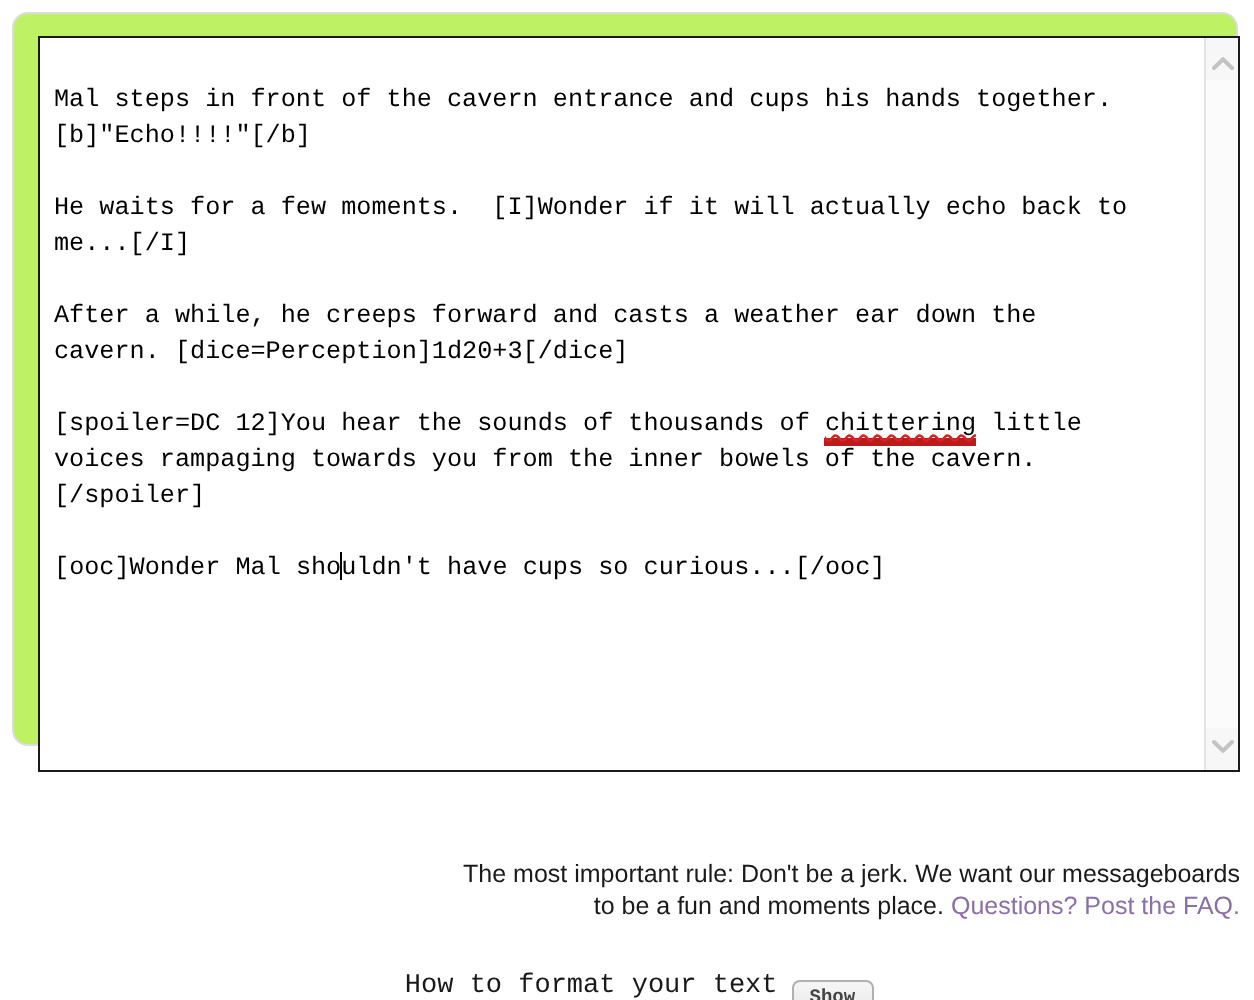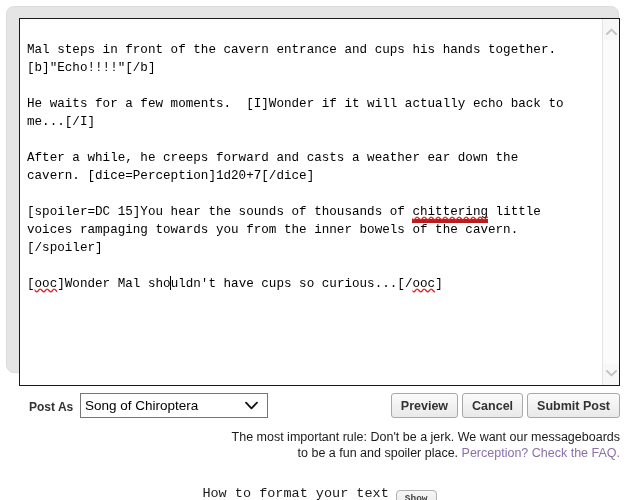--- a/index.html
+++ b/index.html
@@ -17,21 +17,21 @@
 
   
   .post-panel {
     position: absolute;
     left: 6px;
     top: 6px;
     width: 613px;
     height: 367px;
     border: 1px solid #dcdcdc;
     border-radius: 8px;
-    background: #e5e5e5;
+    background: #bef264;
     box-sizing: border-box;
   }
 
   
   .editor-wrap {
     position: absolute;
     left: 12px;
     top: 11px;
     width: 601px;
     height: 368px;
@@ -49,21 +49,20 @@
     line-height: 18px;
     color: #000000;
     white-space: pre-wrap;
     word-wrap: break-word;
     overflow: hidden;
     outline: none;
     box-sizing: border-box;
     letter-spacing: 0px;
   }
   .sp-red {
-    text-decoration: underline;
     text-decoration-color: #e02020;
     text-decoration-style: wavy;
     text-decoration-skip-ink: none;
   }
   .sp-red-ul {
     border-bottom: 4px solid #b91c1c;
     text-decoration: underline;
     text-decoration-color: #e02020;
     text-decoration-style: wavy;
     text-decoration-skip-ink: none;
@@ -227,23 +226,23 @@
 
   <div class="editor-wrap">
     <div class="editor-text">
 <span>Mal steps in front of the cavern entrance and cups his hands together.
 [b]"Echo!!!!"[/b]</span>
 
 <span>He waits for a few moments.  [I]Wonder if it will actually echo back to
 me...[/I]</span>
 
 <span>After a while, he creeps forward and casts a weather ear down the
-cavern. [dice=Perception]1d20+7[/dice]</span>
-
-<span>[spoiler=DC 15]You hear the sounds of thousands of </span><span class="sp-red-ul">chittering</span><span> little
+cavern. [dice=Perception]1d20+3[/dice]</span>
+
+<span>[spoiler=DC 12]You hear the sounds of thousands of </span><span class="sp-red-ul">chittering</span><span> little
 voices rampaging towards you from the inner bowels of the cavern.
 [/spoiler]</span>
 
 <span>[</span><span class="sp-red">ooc</span><span>]Wonder Mal sho</span><span class="caret"></span><span>uldn't have cups so curious...[/</span><span class="sp-red">ooc</span><span>]</span></div>
 
     <div class="vscroll">
       <div class="arrow up">
         <span>
           <svg width="11" height="8" viewBox="0 0 11 8">
               <path d="M1 6 L5.5 1.6 L10 6" stroke="#c3c3c3" stroke-width="2" fill="none" stroke-linecap="round" stroke-linejoin="round"></path>
@@ -254,43 +253,25 @@
       <div class="arrow down">
         <span>
           <svg width="11" height="8" viewBox="0 0 11 8">
               <path d="M1 2 L5.5 6.4 L10 2" stroke="#c3c3c3" stroke-width="2" fill="none" stroke-linecap="round" stroke-linejoin="round"></path>
             </svg>
         </span>
       </div>
     </div>
   </div>
 
-  <div class="controls">
-    <div class="post-as-label">Post As</div>
-
-    <div class="select-box">
-      <span class="sel-value">Song of Chiroptera</span>
-      <span class="chev">
-        <svg width="13" height="9" viewBox="0 0 13 9">
-            <path d="M1 1.6 L6.5 7.4 L12 1.6" stroke="#111111" stroke-width="1.8" fill="none" stroke-linecap="round" stroke-linejoin="round"></path>
-          </svg>
-      </span>
-    </div>
-
-    <div class="btn-group">
-      <div class="btn">Preview</div>
-      <div class="btn">Cancel</div>
-      <div class="btn">Submit Post</div>
-    </div>
-  </div>
 
   <div class="footer">
     <div class="rules">
       <div>The most important rule: Don't be a jerk. We want our messageboards</div>
-      <div><span>to be a fun and spoiler place. </span><a class="faq-link" href="#">Perception? Check the FAQ.</a></div>
+      <div><span>to be a fun and moments place. </span><a class="faq-link" href="#">Questions? Post the FAQ.</a></div>
     </div>
 
     <div class="format-row">
       <span>How to format your text</span>
       <span class="show-btn">Show</span>
     </div>
   </div>
 
 </div>
 

